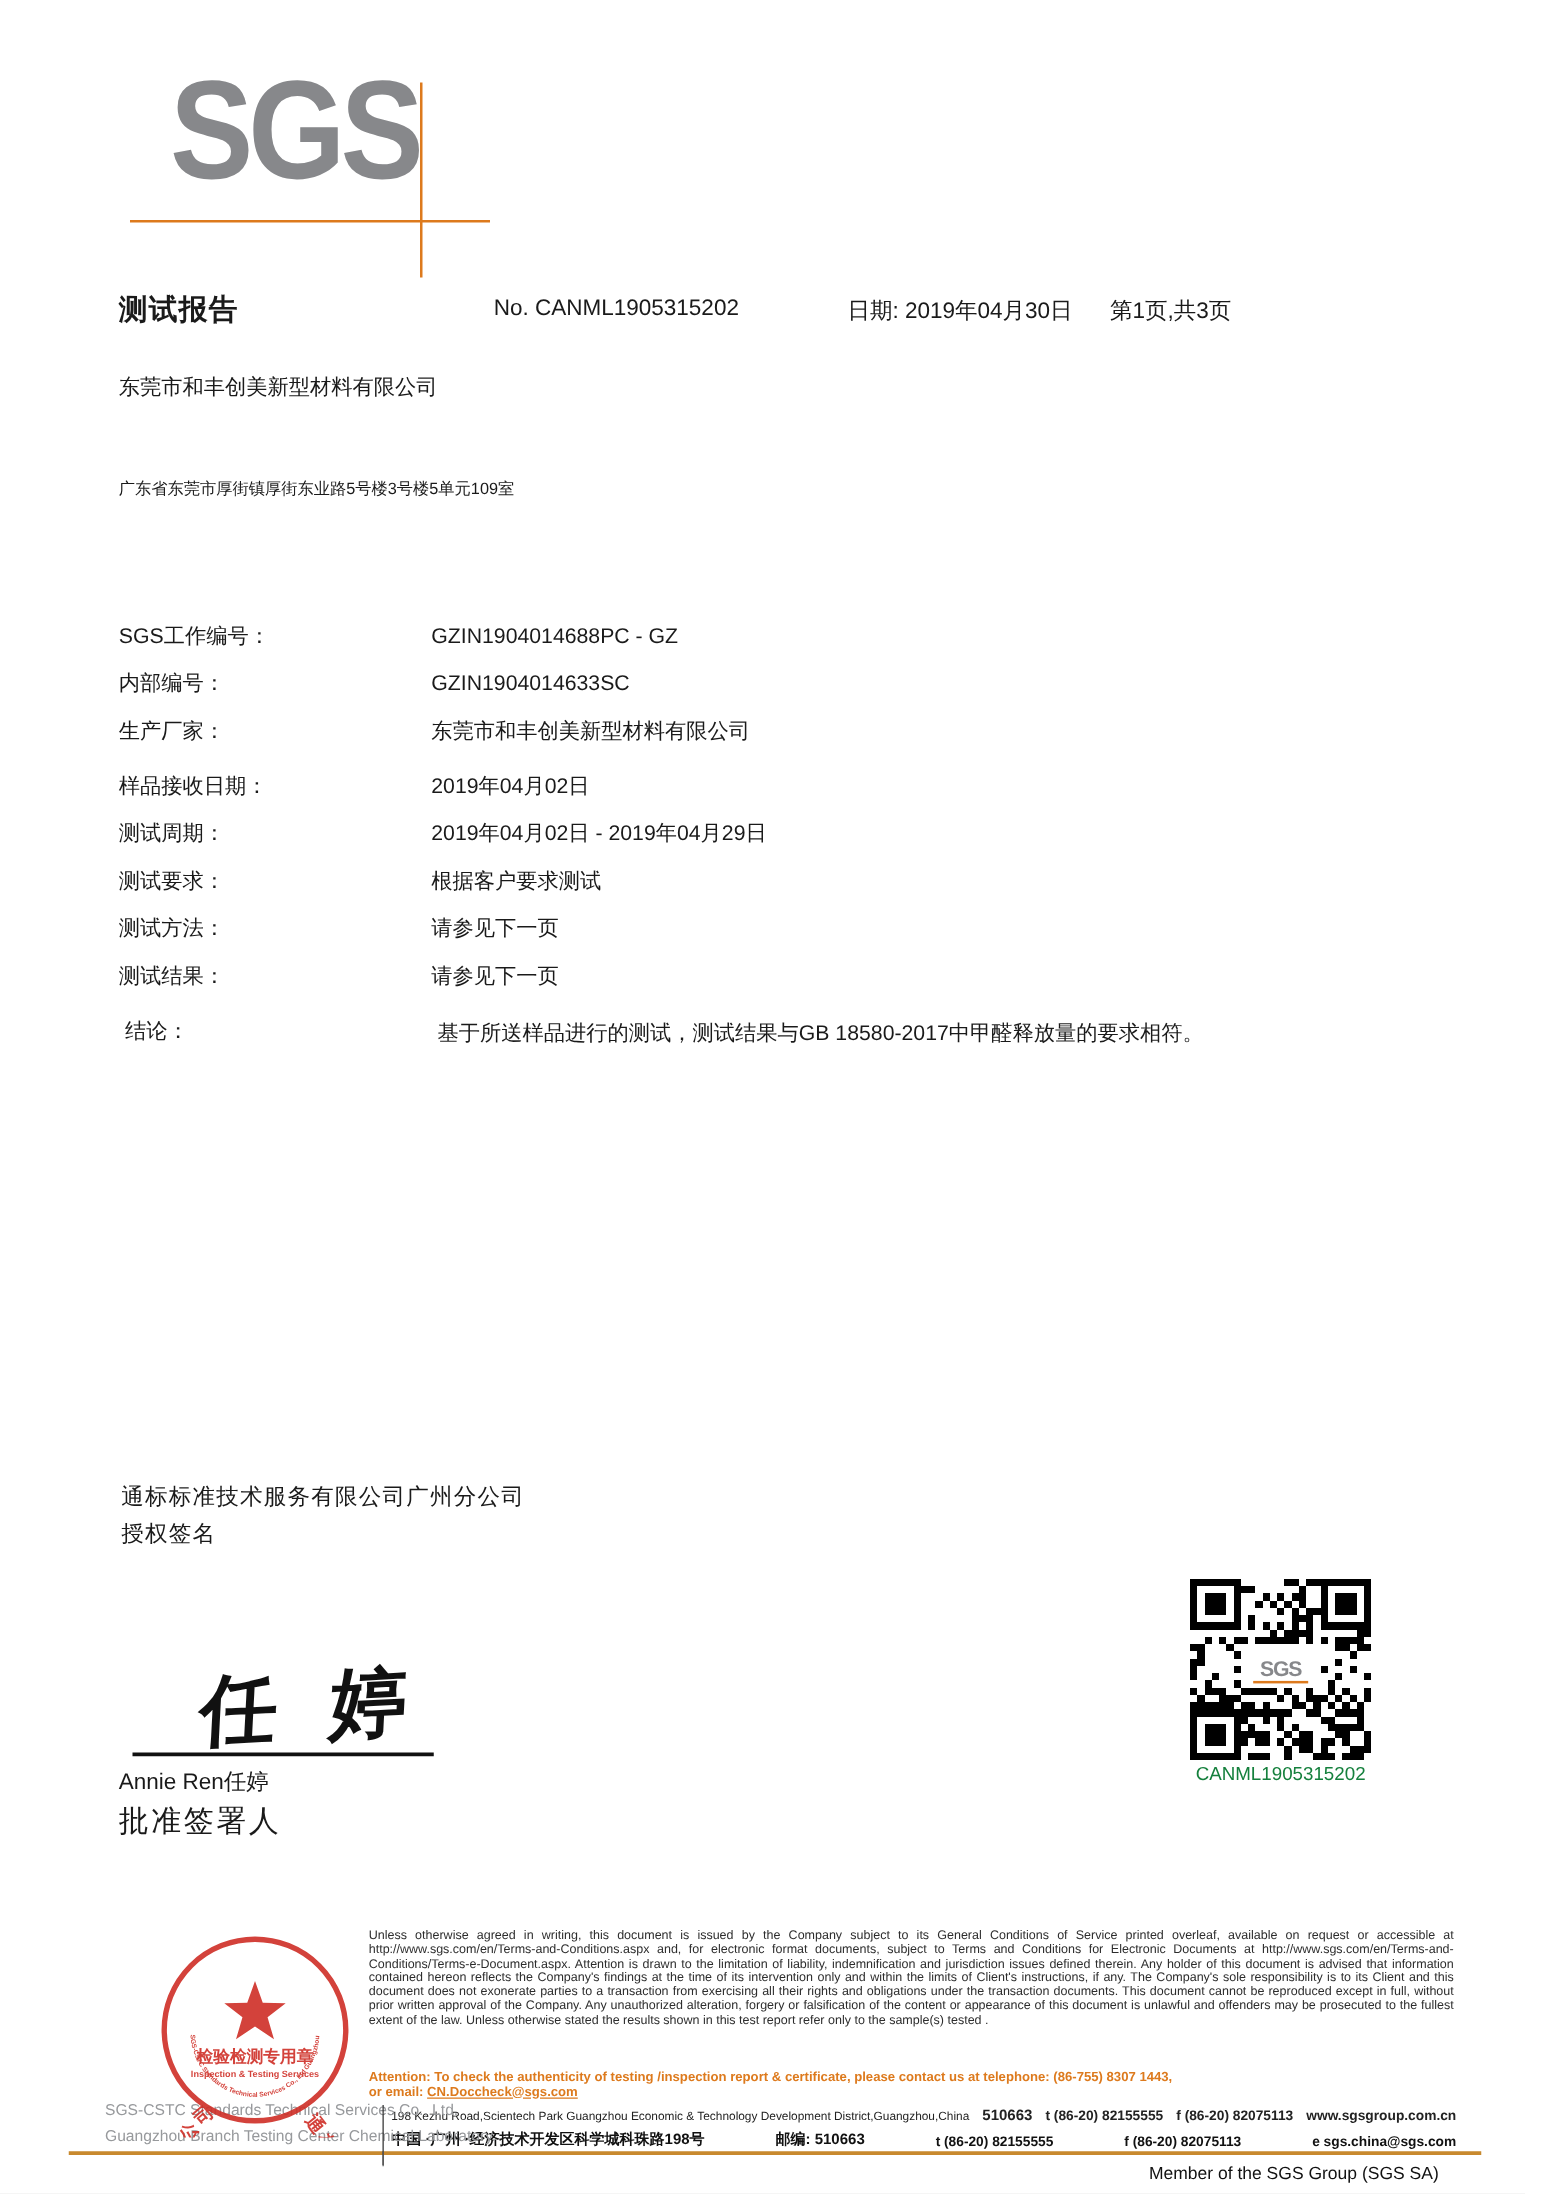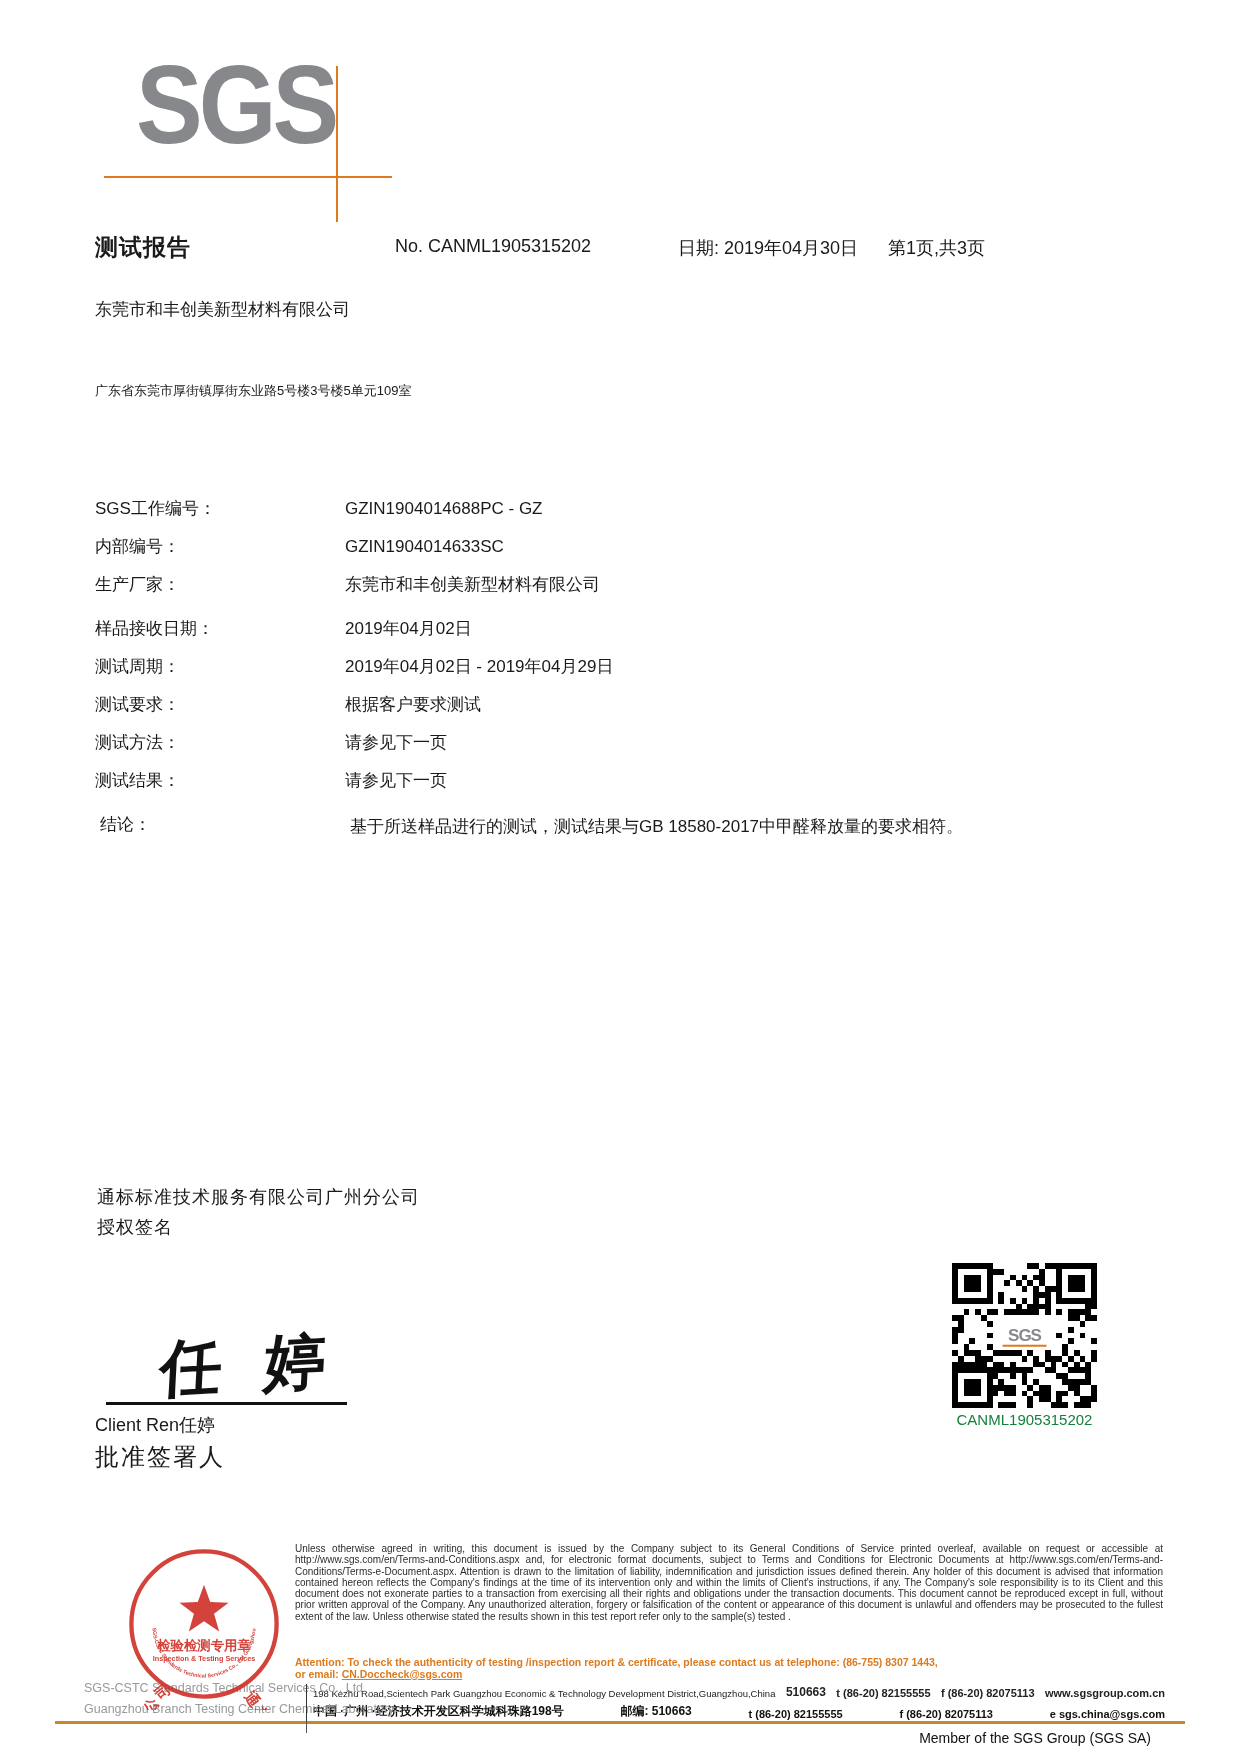--- a/index.html
+++ b/index.html
@@ -431,21 +431,21 @@
           <rect x="22" y="24" width="1" height="1" fill="#000000"></rect>
           <rect x="23" y="24" width="1" height="1" fill="#000000"></rect>
         </svg>
       <div class="qr-center-label">SGS</div>
     </div>
     <div class="qr-caption">CANML1905315202</div>
   </div>
 
   <div class="sig-hand">任婷</div>
   <div class="sig-line"></div>
-  <div class="sig-name">Client Ren任婷</div>
+  <div class="sig-name">Annie Ren任婷</div>
   <div class="sig-role">批准签署人</div>
 
   <svg class="stamp" viewBox="0 0 180 180">
     <defs>
       <path id="ringPath" d="M 90,150 A 60,60 0 1 1 89.9,150"></path>
       <path id="innerArc" d="M 36,92 A 54,54 0 0 0 144,92"></path>
     </defs>
     <circle cx="90" cy="90" r="76" fill="none" stroke="#cf2e26" stroke-width="4.5"></circle>
     <text fill="#cf2e26" font-size="15.5" font-weight="700" letter-spacing="2" font-family="'Liberation Sans','DejaVu Sans',sans-serif">
       <textPath href="#ringPath" startOffset="12%">通标标准技术服务有限公司广州分公司</textPath>

